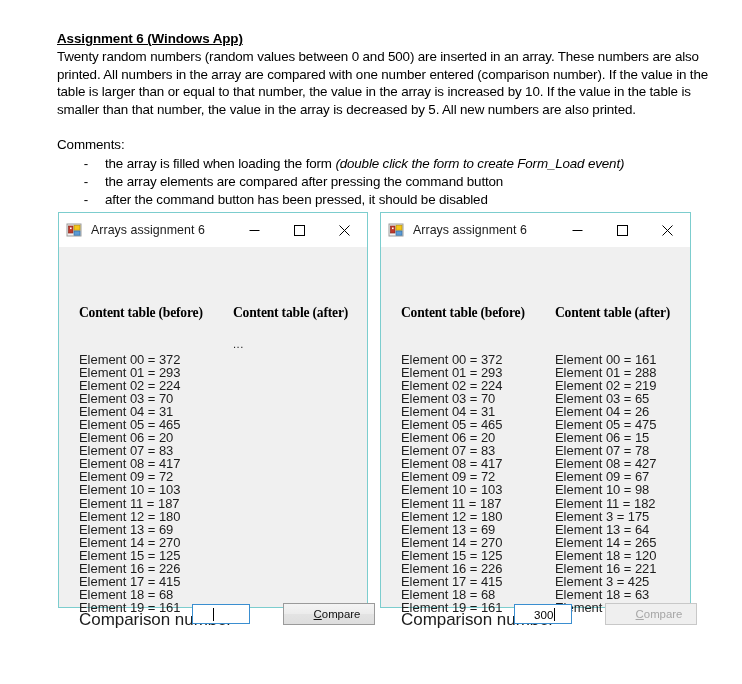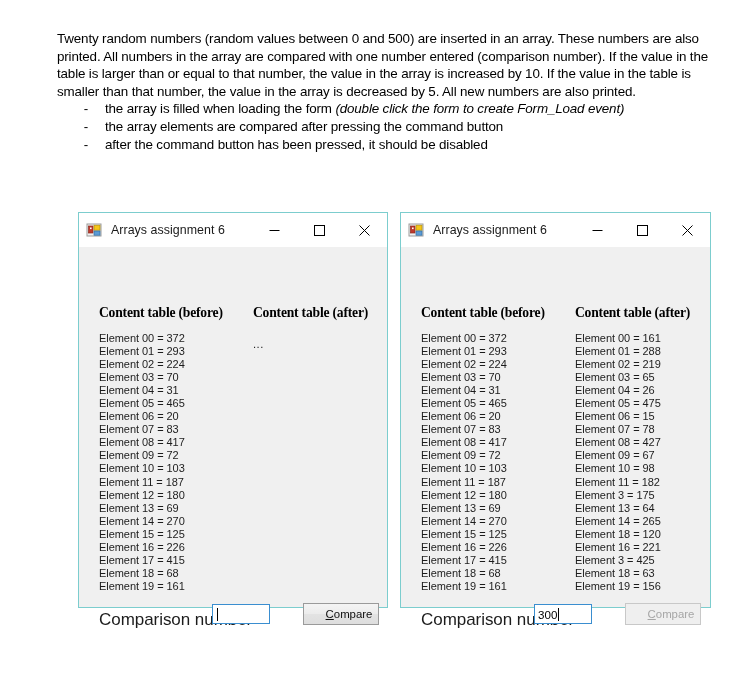--- a/index.html
+++ b/index.html
@@ -77,21 +77,20 @@
   }
   .bullet-text { flex: 1; margin-left: 8px; }
   .bullet-text i { font-style: italic; }
 
   
   .win {
     position: absolute;
     background: #f0f0f0;
     border: 1px solid #7ccdce;
     box-sizing: border-box;
-    margin-left: 20px;
   }
   #window-1 { left: 58px;  top: 212px; width: 310px; height: 396px; }
   #window-2 { left: 380px; top: 212px; width: 311px; height: 396px; }
 
   .titlebar {
     height: 34px;
     background: #ffffff;
     display: flex;
     align-items: center;
     position: relative;
@@ -140,22 +139,22 @@
     font-weight: bold;
     color: #000000;
     letter-spacing: -0.2px;
     white-space: nowrap;
   }
   .hdr-before { left: 20px;  top: 58px; }
   .hdr-after  { left: 174px; top: 58px; }
 
   .list {
     position: absolute;
-    top: 85px;
-    font-size: 11px;
+    top: 106px;
+    font-size: 13px;
     line-height: 13.05px;
     color: #1c1c1c;
     white-space: nowrap;
     letter-spacing: -0.05px;
   }
   .list-before { left: 20px; }
   .list-after  { left: 174px; }
   .list-row { height: 13.05px; }
   .ellipsis {
     position: absolute;
@@ -183,35 +182,35 @@
     top: 357px;
     width: 58px;
     height: 20px;
     background: #ffffff;
     border: 1px solid #3a8ed0;
     box-sizing: border-box;
     display: flex;
     align-items: center;
     font-size: 11.6px;
     color: #000000;
-    padding-left: 3px;
+    padding-left: 19px;
     overflow: hidden;
   }
   .caret {
     display: inline-block;
     width: 1px;
     height: 13px;
     background: #000000;
     margin-left: 1px;
   }
   .cmp-button {
     position: absolute;
     left: 224px;
     top: 356px;
-    width: 76px;
+    width: 92px;
     height: 22px;
     box-sizing: border-box;
     border: 1px solid #9a9a9a;
     background: linear-gradient(180deg, #f4f4f4 0%, #ececec 48%, #e3e3e3 52%, #dedede 100%);
     display: flex;
     align-items: center;
     justify-content: center;
     font-size: 11.4px;
     color: #101010;
     padding-left: 16px;
@@ -222,22 +221,24 @@
     color: #a6a6a6;
   }
   .accel { text-decoration: underline; }
 </style>
 </head>
 <body>
 
 <div class="clipped-line"></div>
 
 <div class="doc">
+  <h1 class="doc-title">Assignment 6 (Windows App)</h1>
   <p class="doc-para">Twenty random numbers (random values between 0 and 500) are inserted in an array. These numbers are also printed. All numbers in the array are compared with one number entered (comparison number). If the value in the table is larger than or equal to that number, the value in the array is increased by 10. If the value in the table is smaller than that number, the value in the array is decreased by 5. All new numbers are also printed.</p>
 
+  <div class="comments-label">Comments:</div>
   <ul class="bullets">
     <li class="bullet-row">
       <span class="bullet-dash">-</span>
       <span class="bullet-text"><span>the array is filled when loading the form </span><i>(double click the form to create Form_Load event)</i></span>
     </li>
     <li class="bullet-row">
       <span class="bullet-dash">-</span>
       <span class="bullet-text">the array elements are compared after pressing the command button</span>
     </li>
     <li class="bullet-row">

